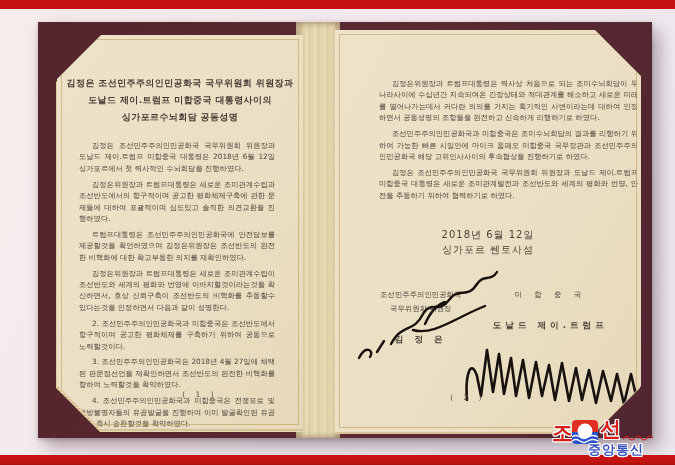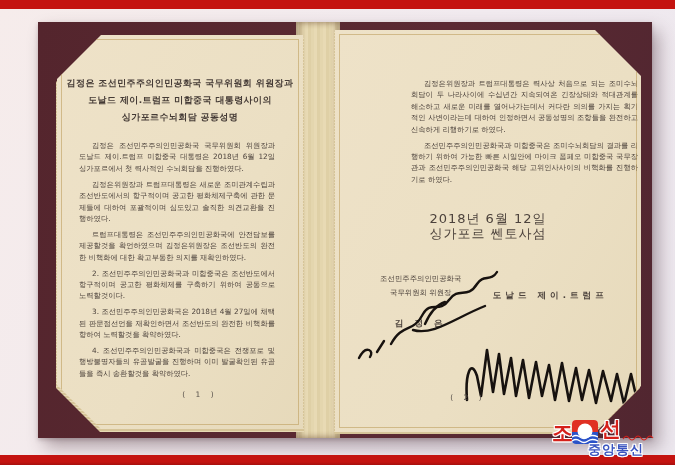--- a/index.html
+++ b/index.html
@@ -28,27 +28,27 @@
   .page.left { left:19px; top:13px; width:246px; height:394px;
       clip-path:polygon(44px 0,100% 0,100% 100%,44px 100%,0 calc(100% - 44px),0 44px); }
   .page.right { left:297px; top:8px; width:306px; height:402px;
       clip-path:polygon(0 0,calc(100% - 46px) 0,100% 46px,100% calc(100% - 46px),calc(100% - 46px) 100%,0 100%); }
   .gilt { position:absolute; inset:4px; border:1px solid rgba(186,153,86,.55); pointer-events:none; }
 
   .doc-title { margin:40px 8px 14px 8px; text-align:center; font-weight:bold;
                font-size:9px; line-height:17px; letter-spacing:.4px; color:#453b36; }
   .body-text { padding:0 28px 0 22px; font-size:7.3px; line-height:11.4px; text-align:justify; }
   .body-text p { text-indent:13px; margin-bottom:4.5px; }
-  .page.right .body-text { padding:48px 3px 0 44px;margin-left:32px; }
+  .page.right .body-text { padding:48px 3px 0 44px; }
   .page-number { position:absolute; bottom:30px; left:0; width:100%; text-align:center;
                  font-size:7.5px; letter-spacing:4px; color:#57504a; }
   .page.left .page-number { padding-left:40px; }
   .page.right .page-number { padding-right:40px; }
 
-  .date-block { margin-top:26px; text-align:center; font-size:13px; line-height:15px;
+  .date-block { margin-top:26px; text-align:center; font-size:10px; line-height:15px;
                 letter-spacing:1px; color:#4c423c; }
   .sig-row { display:flex; margin-top:31px; padding:0 26px 0 21px; }
   .sig-col { width:50%; text-align:center; font-size:7.4px; line-height:14px; }
   .sig-col .name { margin-top:16px; font-weight:bold; font-size:8.6px; letter-spacing:4px; }
   .sig-col.usa .ls { letter-spacing:5px; }
 
   svg.sig { position:absolute; pointer-events:none; }
   #kim-sig { left:20px; top:230px; }
   #trump-sig { left:128px; top:308px; }
 
@@ -79,44 +79,47 @@
       <div class="gilt"></div>
       <div class="doc-title">
         <div>김정은 조선민주주의인민공화국 국무위원회 위원장과</div>
         <div>도날드 제이.트럼프 미합중국 대통령사이의</div>
         <div>싱가포르수뇌회담  공동성명</div>
       </div>
       <div class="body-text">
         <p>김정은 조선민주주의인민공화국 국무위원회 위원장과 도날드 제이.트럼프 미합중국 대통령은 2018년 6월 12일 싱가포르에서 첫 력사적인 수뇌회담을 진행하였다.</p>
         <p>김정은위원장과 트럼프대통령은 새로운 조미관계수립과 조선반도에서의 항구적이며 공고한 평화체제구축에 관한 문제들에 대하여 포괄적이며 심도있고 솔직한 의견교환을 진행하였다.</p>
         <p>트럼프대통령은 조선민주주의인민공화국에 안전담보를 제공할것을 확언하였으며 김정은위원장은 조선반도의 완전한 비핵화에 대한 확고부동한 의지를 재확인하였다.</p>
+        <p>김정은위원장과 트럼프대통령은 새로운 조미관계수립이 조선반도와 세계의 평화와 번영에 이바지할것이라는것을 확신하면서, 호상 신뢰구축이 조선반도의 비핵화를 추동할수 있다는것을 인정하면서 다음과 같이 성명한다.</p>
         <p>2. 조선민주주의인민공화국과 미합중국은 조선반도에서 항구적이며 공고한 평화체제를 구축하기 위하여 공동으로 노력할것이다.</p>
         <p>3. 조선민주주의인민공화국은 2018년 4월 27일에 채택된 판문점선언을 재확인하면서 조선반도의 완전한 비핵화를 향하여 노력할것을 확약하였다.</p>
         <p>4. 조선민주주의인민공화국과 미합중국은 전쟁포로 및 행방불명자들의 유골발굴을 진행하며 이미 발굴확인된 유골들을 즉시 송환할것을 확약하였다.</p>
       </div>
       <div class="page-number">( 1 )</div>
     </div>
 
     <div class="page right">
       <div class="gilt"></div>
       <div class="body-text">
         <p>김정은위원장과 트럼프대통령은 력사상 처음으로 되는 조미수뇌회담이 두 나라사이에 수십년간 지속되여온 긴장상태와 적대관계를 해소하고 새로운 미래를 열어나가는데서 커다란 의의를 가지는 획기적인 사변이라는데 대하여 인정하면서 공동성명의 조항들을 완전하고 신속하게 리행하기로 하였다.</p>
-        <p>조선민주주의인민공화국과 미합중국은 조미수뇌회담의 결과를 리행하기 위하여 가능한 빠른 시일안에 마이크 폼페오 미합중국 국무장관과 조선민주주의인민공화국 해당 고위인사사이의 비핵화를 진행하기로 하였다.</p>
+        <p>조선민주주의인민공화국과 미합중국은 조미수뇌회담의 결과를 리행하기 위하여 가능한 빠른 시일안에 마이크 폼페오 미합중국 국무장관과 조선민주주의인민공화국 해당 고위인사사이의 후속협상을 진행하기로 하였다.</p>
+        <p>김정은 조선민주주의인민공화국 국무위원회 위원장과 도날드 제이.트럼프 미합중국 대통령은 새로운 조미관계발전과 조선반도와 세계의 평화와 번영, 안전을 추동하기 위하여 협력하기로 하였다.</p>
       </div>
       <div class="date-block">
         <div>2018년 6월 12일</div>
         <div>싱가포르 쎈토사섬</div>
       </div>
       <div class="sig-row">
         <div class="sig-col dprk">
           <div>조선민주주의인민공화국</div>
           <div>국무위원회 위원장</div>
           <div class="name">김 정 은</div>
         </div>
         <div class="sig-col usa">
+          <div class="ls">미 합 중 국</div>
           <div class="name">도날드 제이.트럼프</div>
         </div>
       </div>
 
       <svg id="kim-sig" class="sig" width="170" height="110" viewBox="0 0 170 110">
         <g fill="none" stroke="#17120f" stroke-width="2.4" stroke-linecap="round" stroke-linejoin="round">
           <path d="M4 98 q5 -10 10 -8 q4 2 1 7"></path>
           <path d="M22 92 l7 -11"></path>
           <path d="M36 84 C48 62 58 74 68 54 C76 40 84 54 94 40 C104 26 112 40 122 24 C128 14 136 22 142 12"></path>
           <path d="M58 70 C78 76 100 58 130 46"></path>

